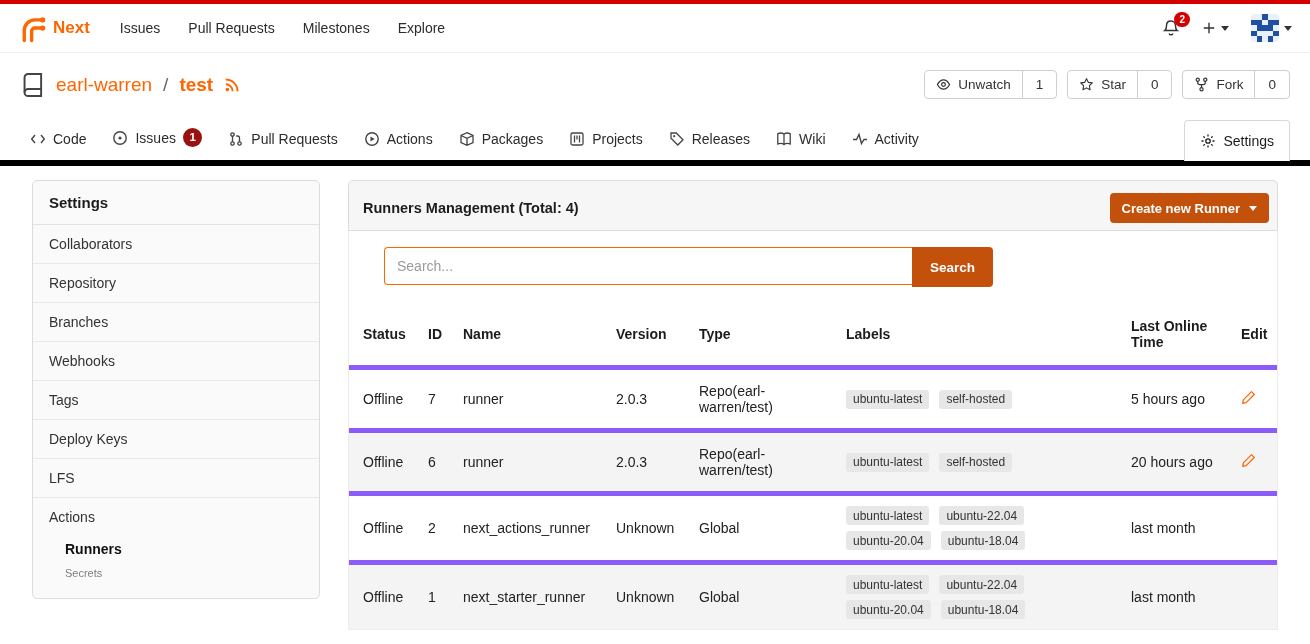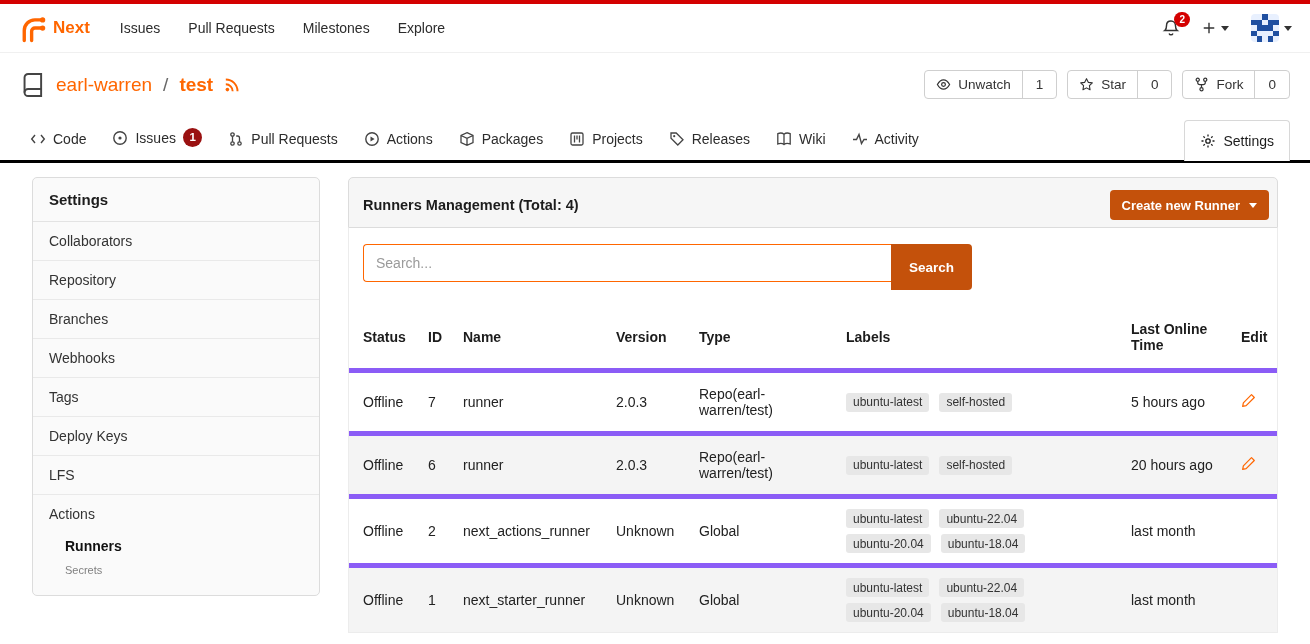--- a/index.html
+++ b/index.html
@@ -40,21 +40,21 @@
   .repo-sep{color:#666;margin:0 1px;}
   .repo-name{color:var(--brand-orange);font-weight:600;}
   .rss{color:var(--brand-orange);}
   .repo-actions{margin-left:auto;display:flex;gap:10px;}
   .btn-group{display:flex;align-items:stretch;border:1px solid #cfcfcf;border-radius:4px;
              background:#fff;overflow:hidden;font-size:13.5px;color:#333;}
   .bg-btn{display:flex;align-items:center;gap:7px;padding:6px 11px;}
   .bg-count{display:flex;align-items:center;padding:6px 13px;border-left:1px solid #cfcfcf;}
 
   
-  .tabbar{display:flex;align-items:flex-end;padding:0 20px;border-bottom:3px solid #000000;margin-top:6px;}
+  .tabbar{display:flex;align-items:flex-end;padding:0 20px;border-bottom:6px solid #000000;margin-top:6px;}
   .tab{display:flex;align-items:center;gap:7px;padding:13px 10px;margin-right:6px;font-size:14px;color:#2c2c2c;}
   .tab .icn{color:#444;}
   .tab-badge{background:var(--issue-badge);color:#fff;border-radius:10px;padding:1px 6.5px;
              font-size:11.5px;font-weight:600;line-height:1.5;}
   .tab-settings{margin-left:auto;display:flex;align-items:center;gap:7px;padding:12px 15px;font-size:14px;
                 border:1px solid #d8d8d8;border-bottom:none;border-radius:4px 4px 0 0;background:#fff;
                 margin-bottom:-1px;color:#1c1c1c;}
 
   
   .content{display:flex;gap:28px;padding:14px 32px 0;align-items:flex-start;}
@@ -72,23 +72,23 @@
   .panel-header{display:flex;align-items:center;background:#f6f6f6;border:1px solid #dcdcdc;
                 border-radius:5px 5px 0 0;padding:12px 8px 7px 14px;}
   .panel-title{font-size:14.5px;font-weight:700;color:#1c1c1c;}
   .create-btn{margin-left:auto;background:var(--accent-button);color:#fff;border:none;border-radius:4px;
               padding:0 12px;height:30px;display:flex;align-items:center;gap:9px;font-size:13px;font-weight:600;}
   .create-btn .caret{color:#fff;}
   .panel-body{border:1px solid #ececec;border-top:none;background:#fff;}
 
   .search-row{display:flex;padding:16px 14px;}
   .search-input{width:528px;height:38px;border:1px solid var(--brand-orange);border-right:none;
-                border-radius:4px 0 0 4px;padding:0 12px;font-size:14px;outline:none;color:#333;}
+                border-radius:4px 0 0 4px;padding:0 12px;font-size:14px;outline:none;color:#333;margin-left:21px;}
   .search-input::placeholder{color:#9a9a9a;}
-  .search-btn{height:46px;background:var(--accent-button);color:#fff;border:none;border-radius:0 4px 4px 0;
+  .search-btn{height:40px;background:var(--accent-button);color:#fff;border:none;border-radius:0 4px 4px 0;
               padding:12px 18px;font-size:13.5px;font-weight:600;}
 
   .runners-table{width:100%;border-collapse:collapse;table-layout:fixed;}
   .runners-table th{text-align:left;font-size:14px;font-weight:700;color:#1c1c1c;
                     padding:15px 8px 15px 14px;vertical-align:middle;}
   .runners-table td{font-size:14px;color:#222;padding:10px 8px 10px 14px;vertical-align:middle;
                     border-top:5px solid #8b5cf6;overflow-wrap:break-word;}
   .runners-table tbody tr{height:63px;}
   .runners-table tr.alt{background:#f4f4f4;}
   .labels-cell{display:flex;flex-wrap:wrap;gap:6px 10px;align-items:center;}

